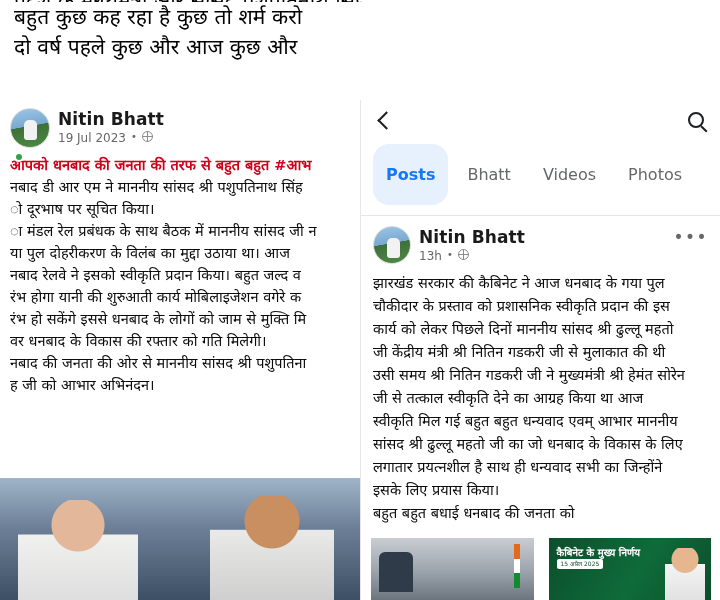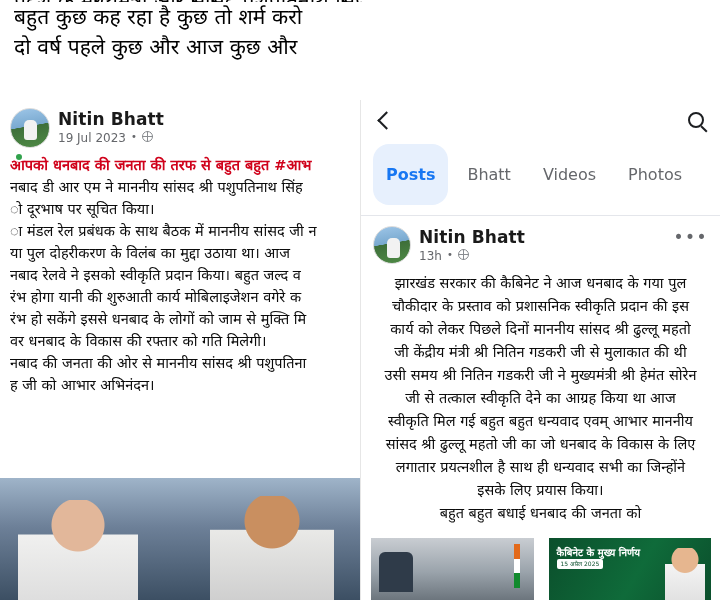--- a/index.html
+++ b/index.html
@@ -214,21 +214,21 @@
     color: #65676b; font-size: 17px; letter-spacing: 1.5px;
     line-height: 14px; padding-top: 4px;
   }
   .fb-body {
     padding: 8px 0 4px 0;
     font-family: "DejaVu Sans", sans-serif;
     font-size: 14.5px;
     line-height: 23px;
     color: #0b0b0b;
   }
-  .fb-body .ln { white-space: nowrap; overflow: hidden; text-align: center; }
+  .fb-body .ln { white-space: nowrap; overflow: hidden; }
 
   .fb-media {
     position: absolute;
     left: 0; bottom: 0;
     width: 360px; height: 62px;
     display: flex;
     gap: 15px;
     padding: 0 10px;
     justify-content: space-between;
   }

